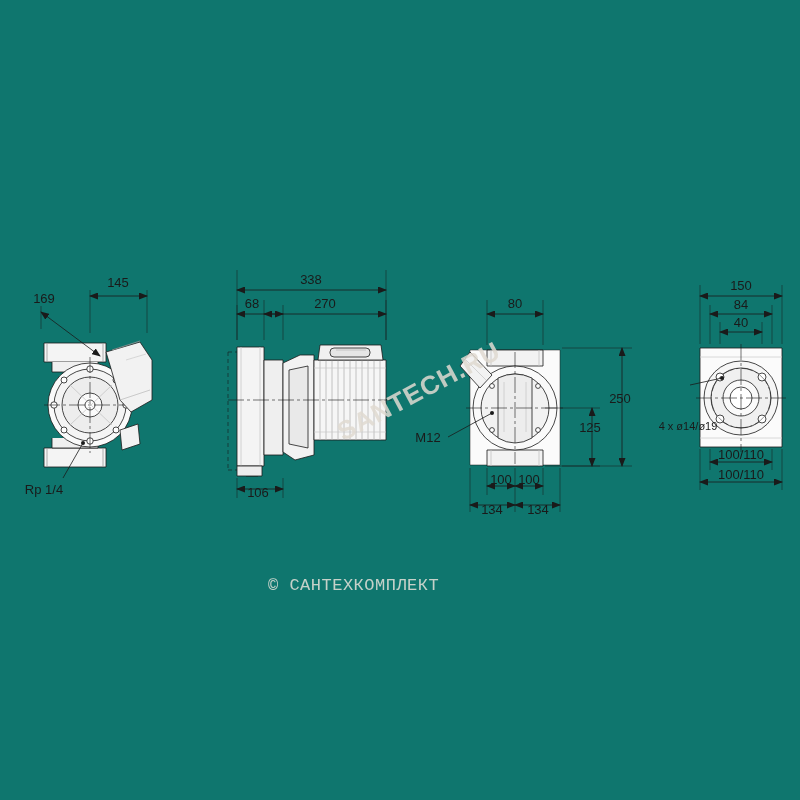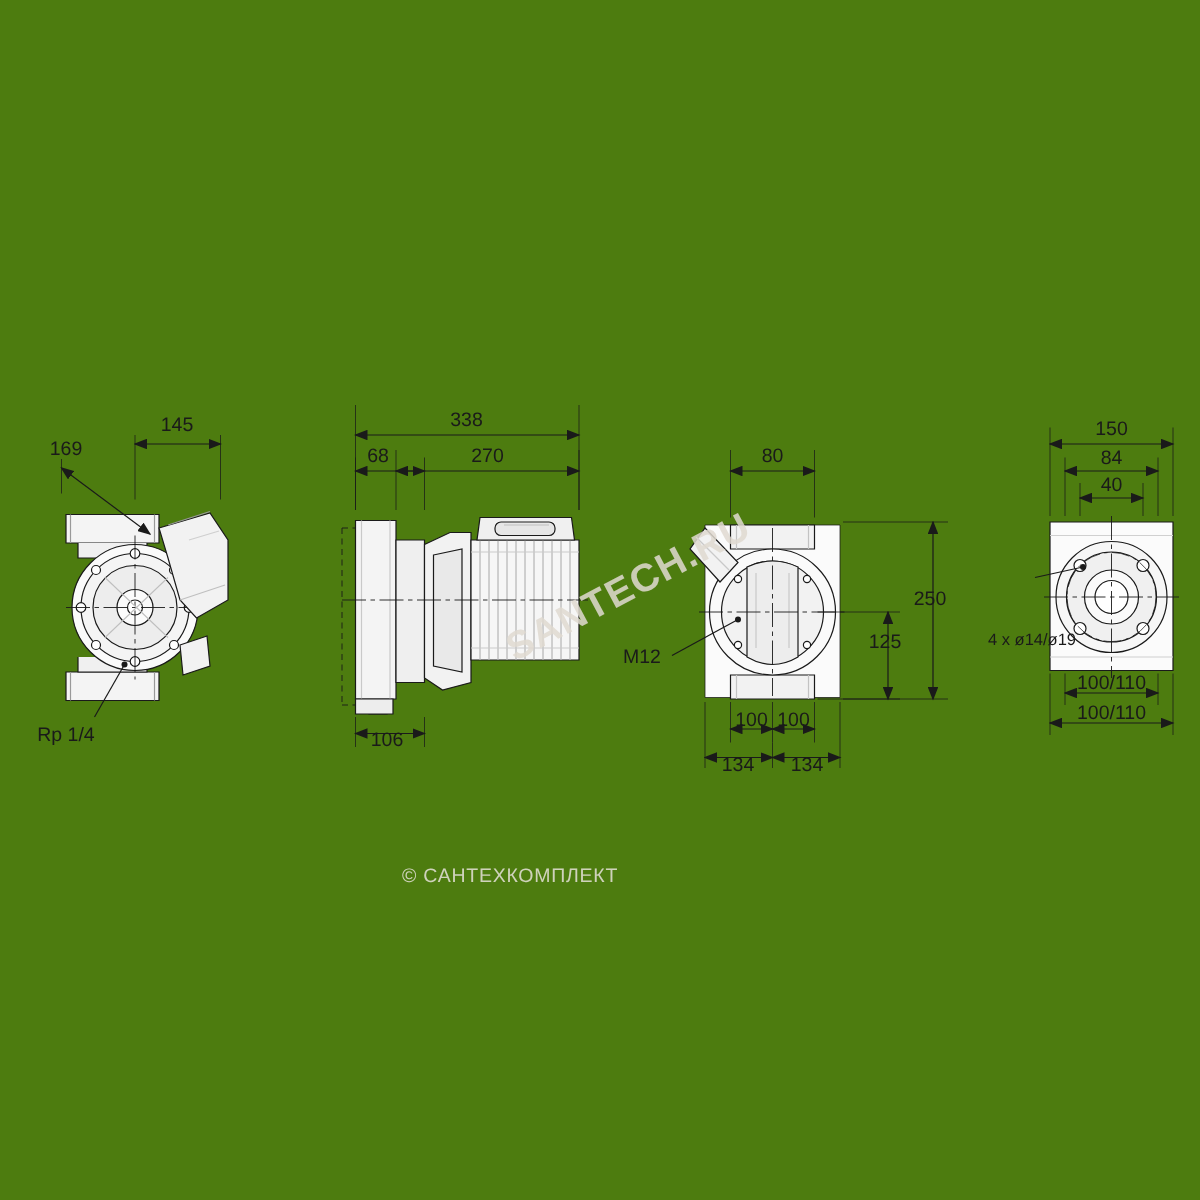--- a/index.html
+++ b/index.html
@@ -13,21 +13,21 @@
     font-family: "Liberation Sans", sans-serif;
     color: #1a1a1a;
     overflow: hidden;
     position: relative;
   }
   #sheet {
     position: absolute;
     left: 0; top: 0;
     width: 800px;
     height: 800px;
-    background: #4d7c0f;
+    background: #0f766e;
   }
   .dim-text {
     font-family: "Liberation Sans", sans-serif;
     font-size: 13px;
     fill: #1a1a1a;
   }
   .dim-text-sm {
     font-family: "Liberation Sans", sans-serif;
     font-size: 11px;
     fill: #1a1a1a;
@@ -46,24 +46,25 @@
     left: 332px;
     top: 420px;
     font-size: 26px;
     transform: rotate(-28deg);
     transform-origin: left top;
     color: #e0dad1;
   }
   .wm-bottom {
     left: 268px;
     top: 576px;
-    font-size: 13px;
+    font-size: 17px;
     color: #e6e2da;
     letter-spacing: 0.5px;
     font-weight: normal;
+    font-family: Liberation Mono, monospace;
   }
 </style>
 </head>
 <body>
 
 <div id="sheet">
 
   <svg width="800" height="800" viewBox="0 0 800 800" style="position:absolute;left:0;top:0;">
 
     <defs>

